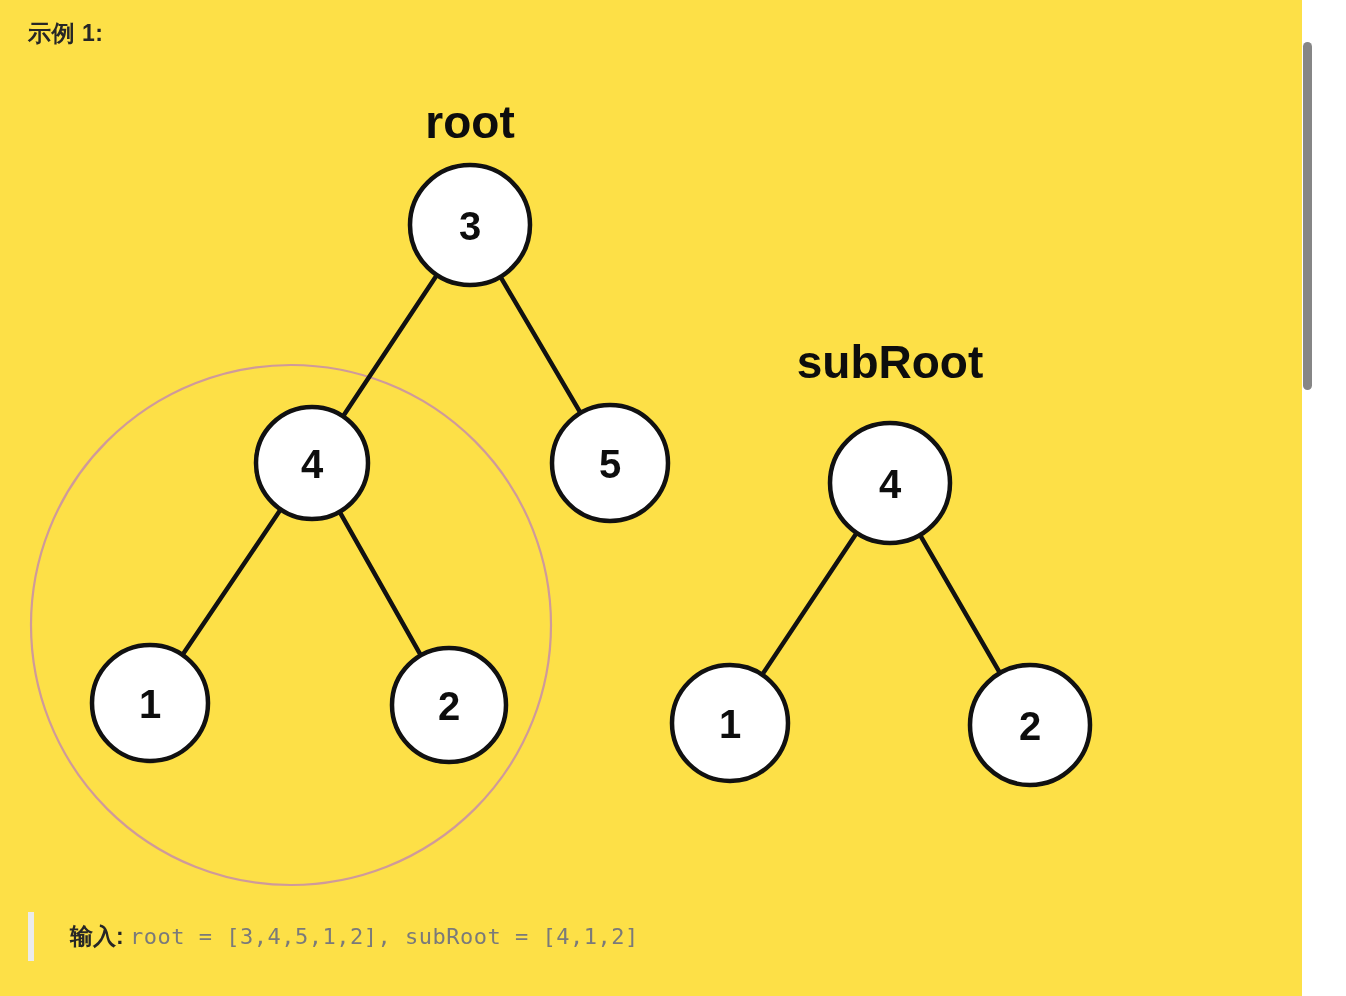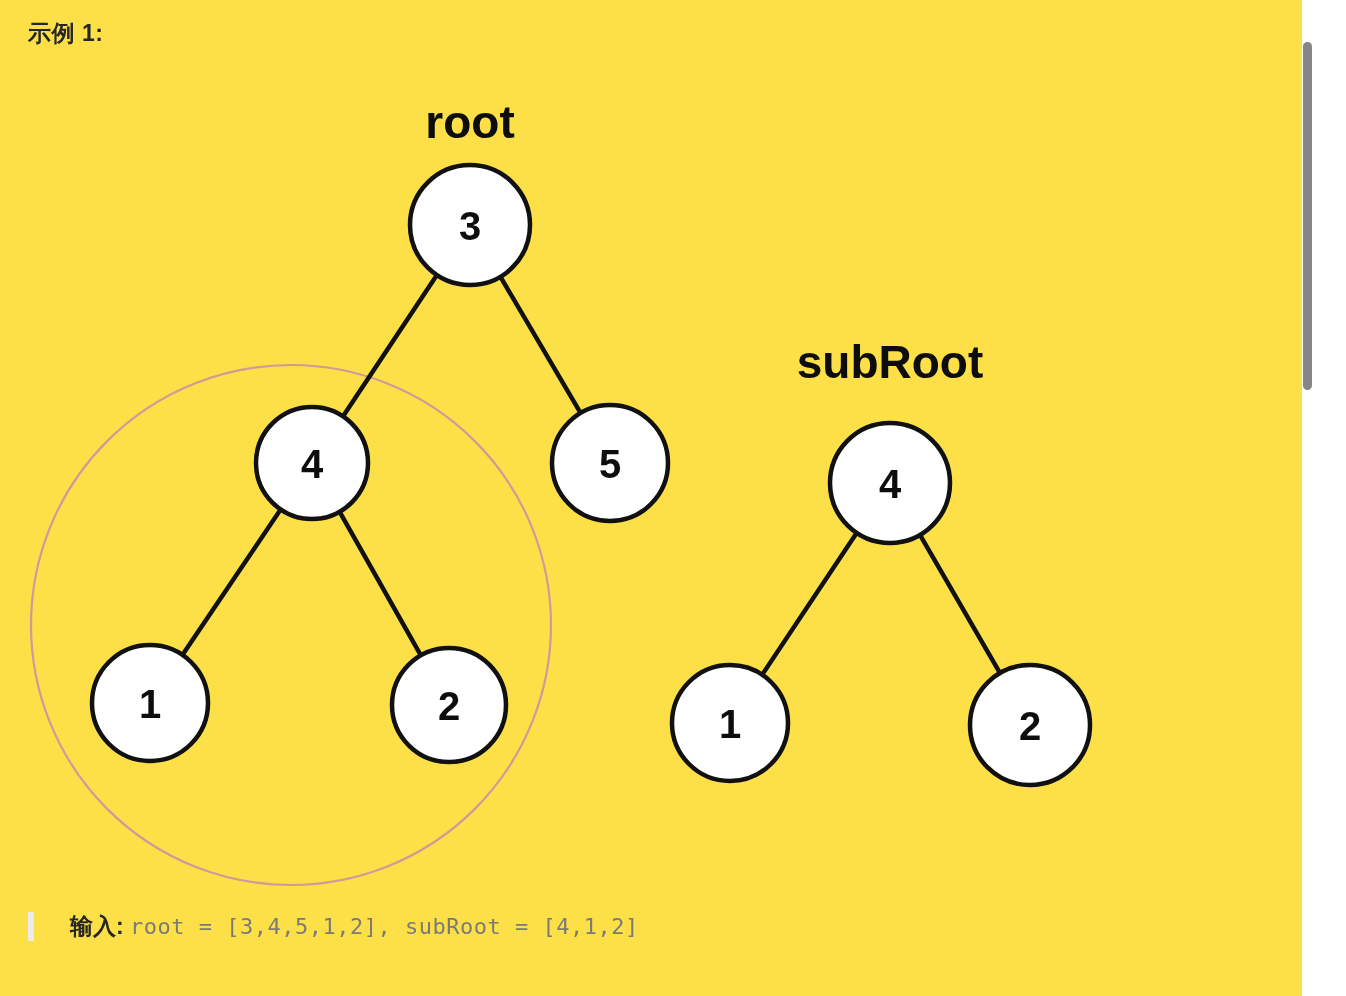--- a/index.html
+++ b/index.html
@@ -81,21 +81,21 @@
     position: absolute;
     left: 28px;
     top: 912px;
     width: 1240px;
     padding-left: 36px;
     border-left: 6px solid #ebebeb;
     box-sizing: border-box;
   }
   .io-line {
     font-size: 23px;
-    line-height: 28px;
+    line-height: 48px;
     white-space: nowrap;
   }
   .io-key {
     font-family: "Liberation Sans", "DejaVu Sans", sans-serif;
     font-weight: bold;
     color: #262626;
   }
   .io-val {
     font-family: "DejaVu Sans Mono", "Liberation Mono", monospace;
     color: #7a7a7a;

